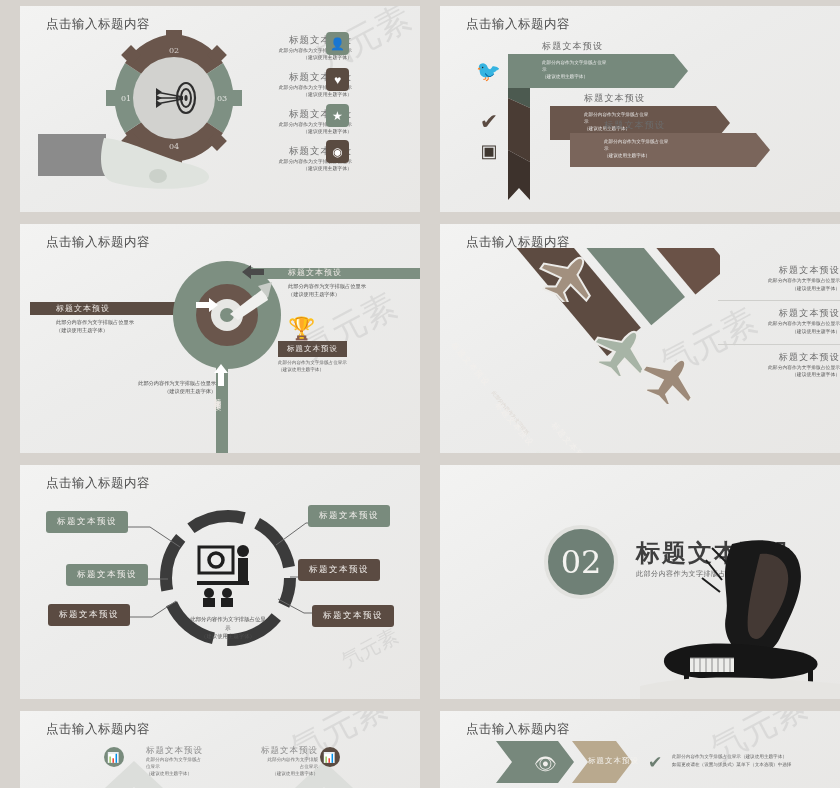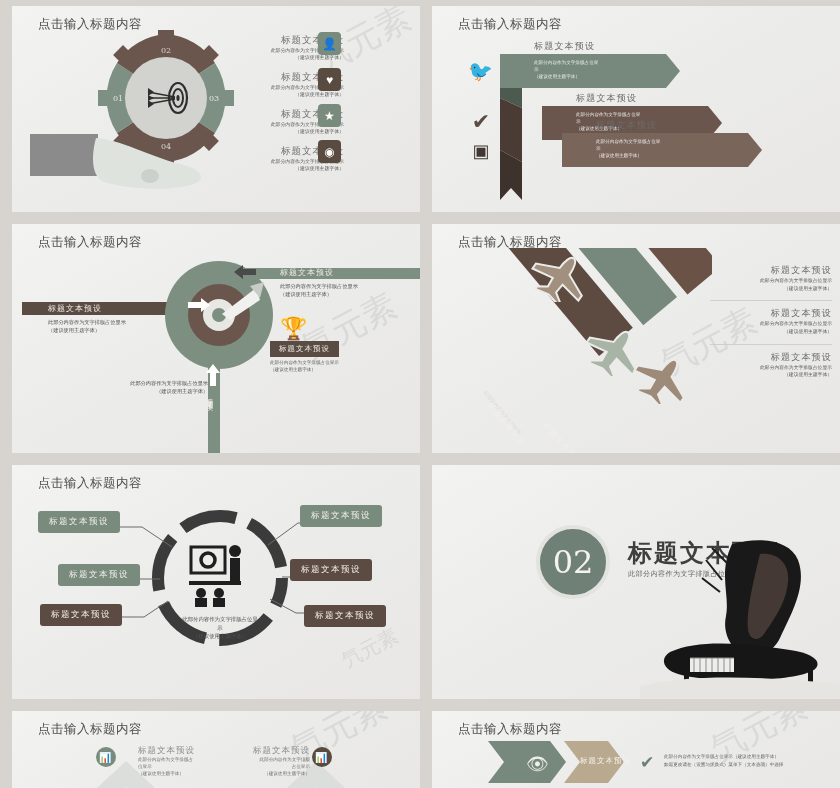--- a/index.html
+++ b/index.html
@@ -15,20 +15,21 @@
     grid-template-columns: 408px 408px;
     grid-template-rows: 206px 229px 234px 94px;
     gap: 12px 12px;
     padding: 6px 6px 0 12px;
     background: #d7d3ce;
   }
   .slide {
     position: relative;
     background: linear-gradient(150deg,#f3f3f2 0%,#ececeb 45%,#e8e7e5 100%);
     overflow: hidden;
+    margin-left: 8px;
   }
   .slide-title {
     position: absolute; left: 26px; top: 10px;
     font-size: 12.5px; color: #4d4d4d; letter-spacing: .5px;
     font-family: "DejaVu Sans", sans-serif;
   }
   .wm {
     position: absolute; right: 6px; top: 10px;
     font-size: 34px; color: rgba(160,160,160,.22);
     transform: rotate(-28deg); pointer-events: none;

